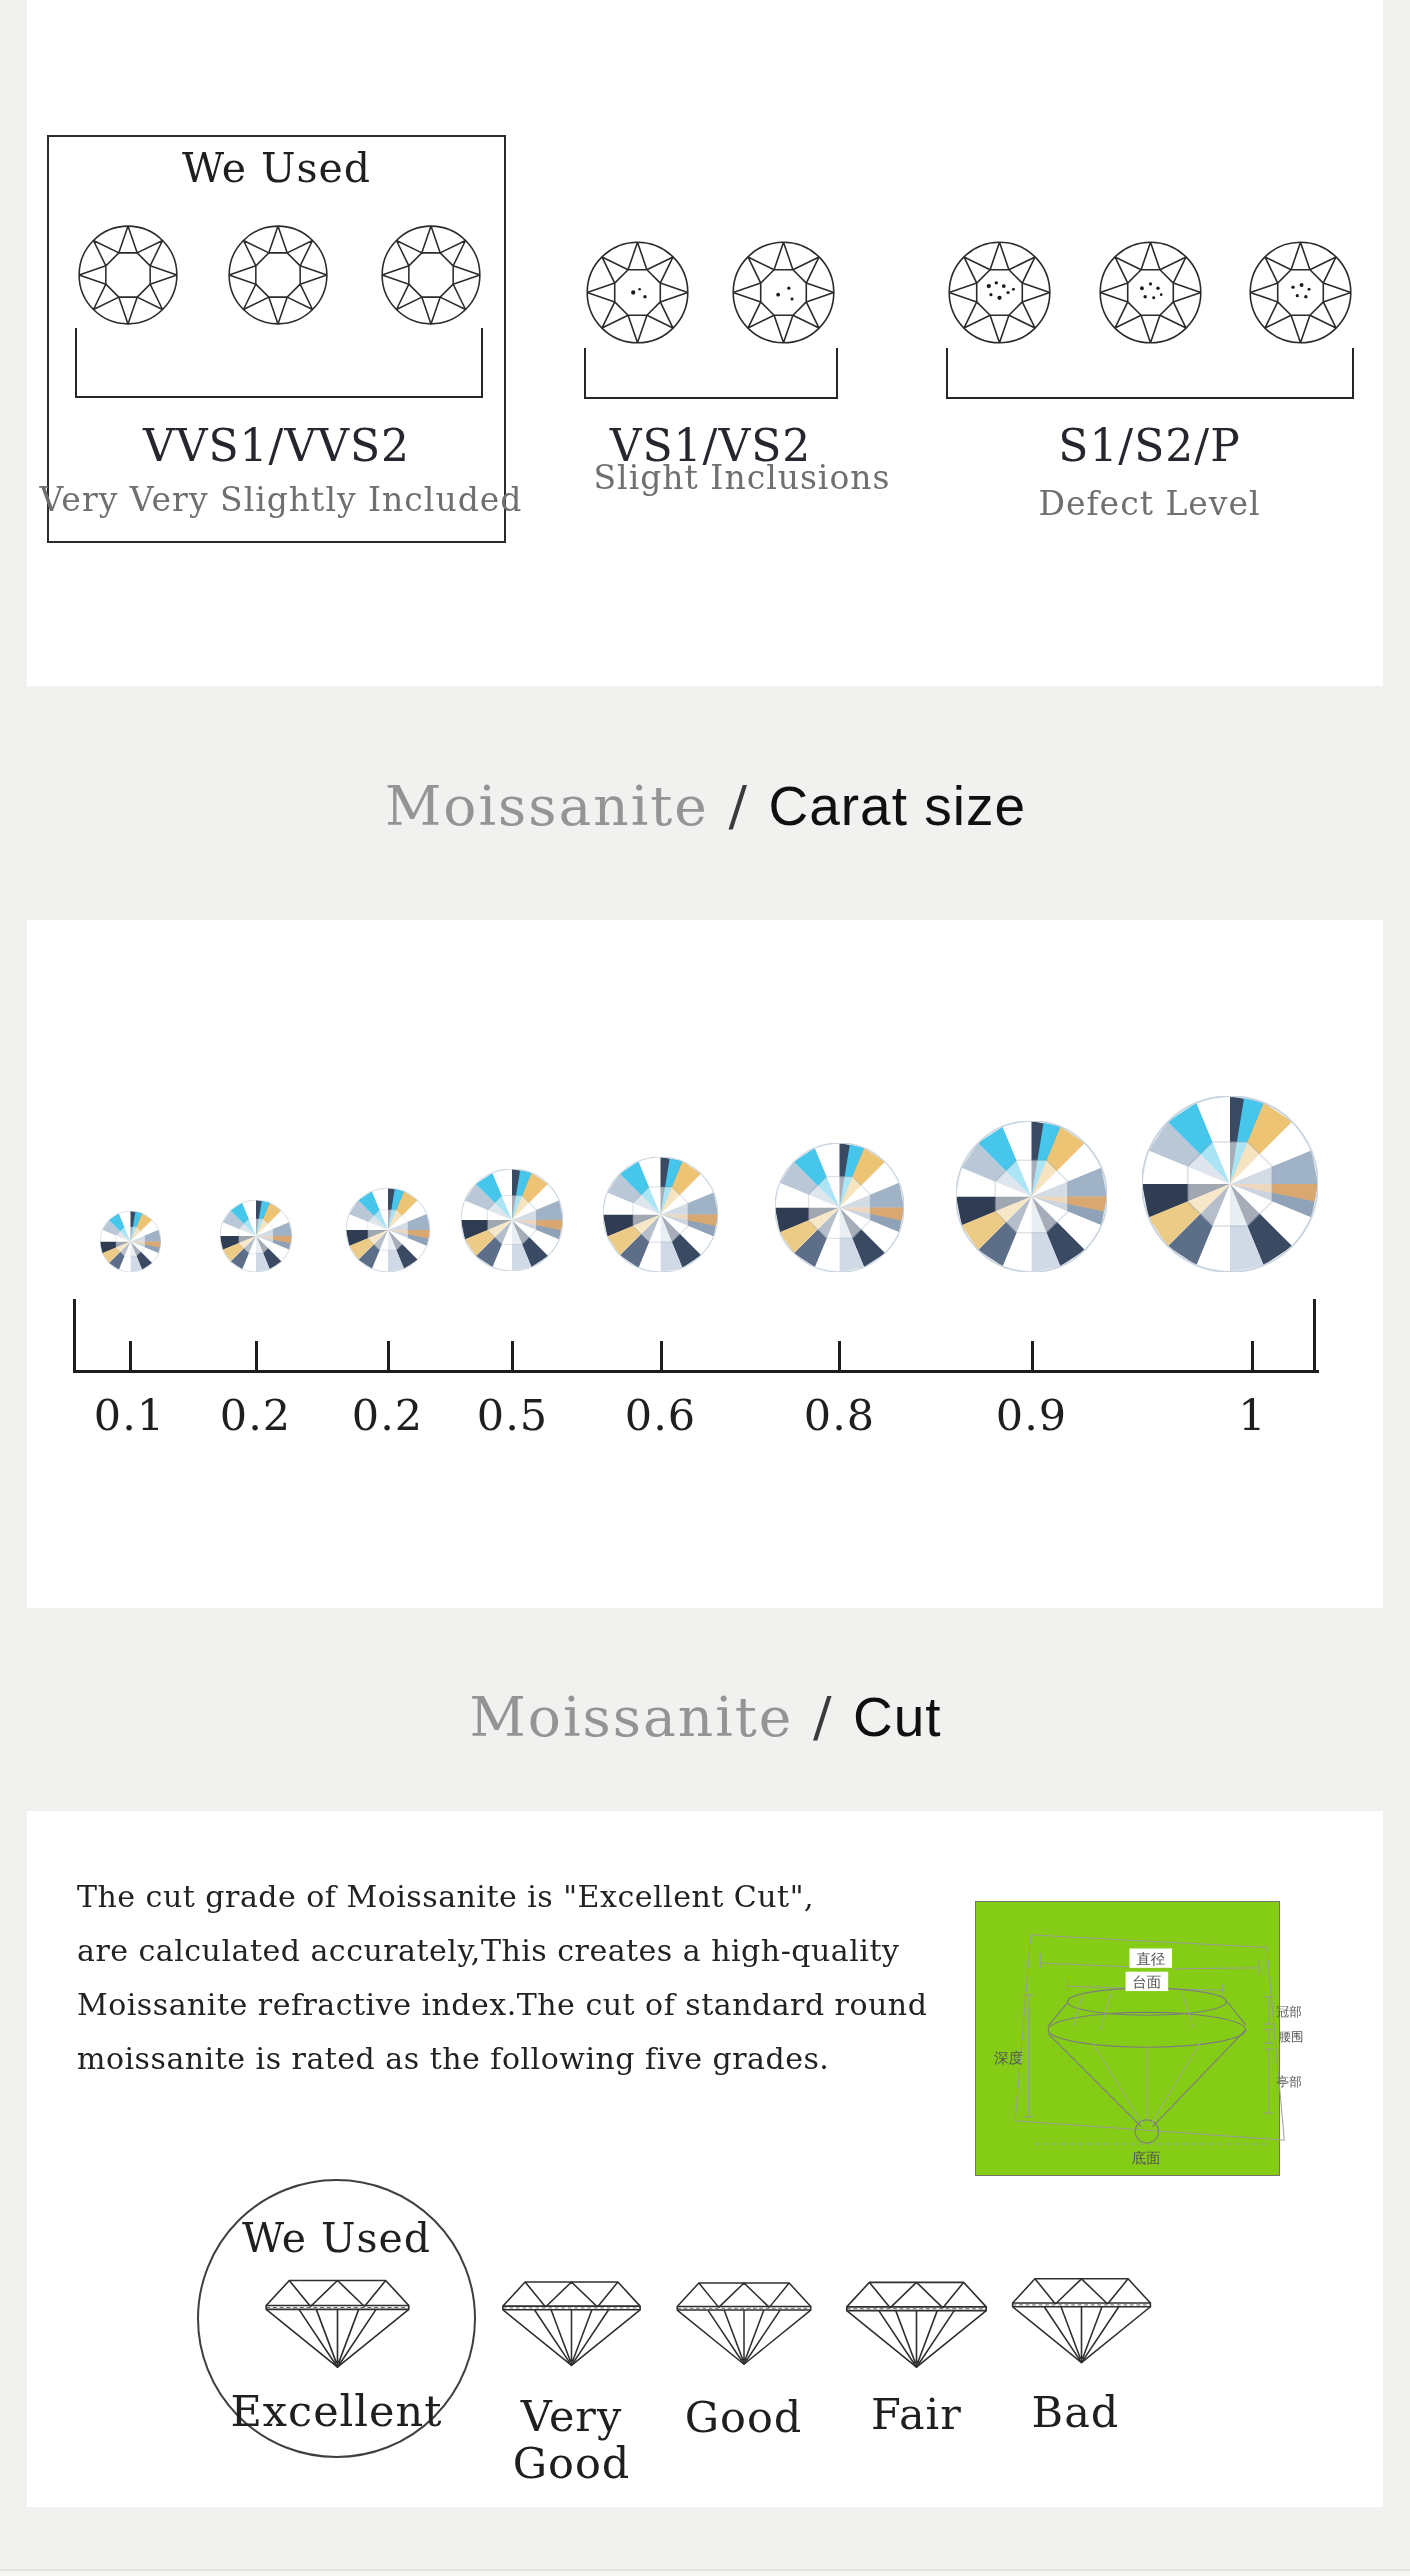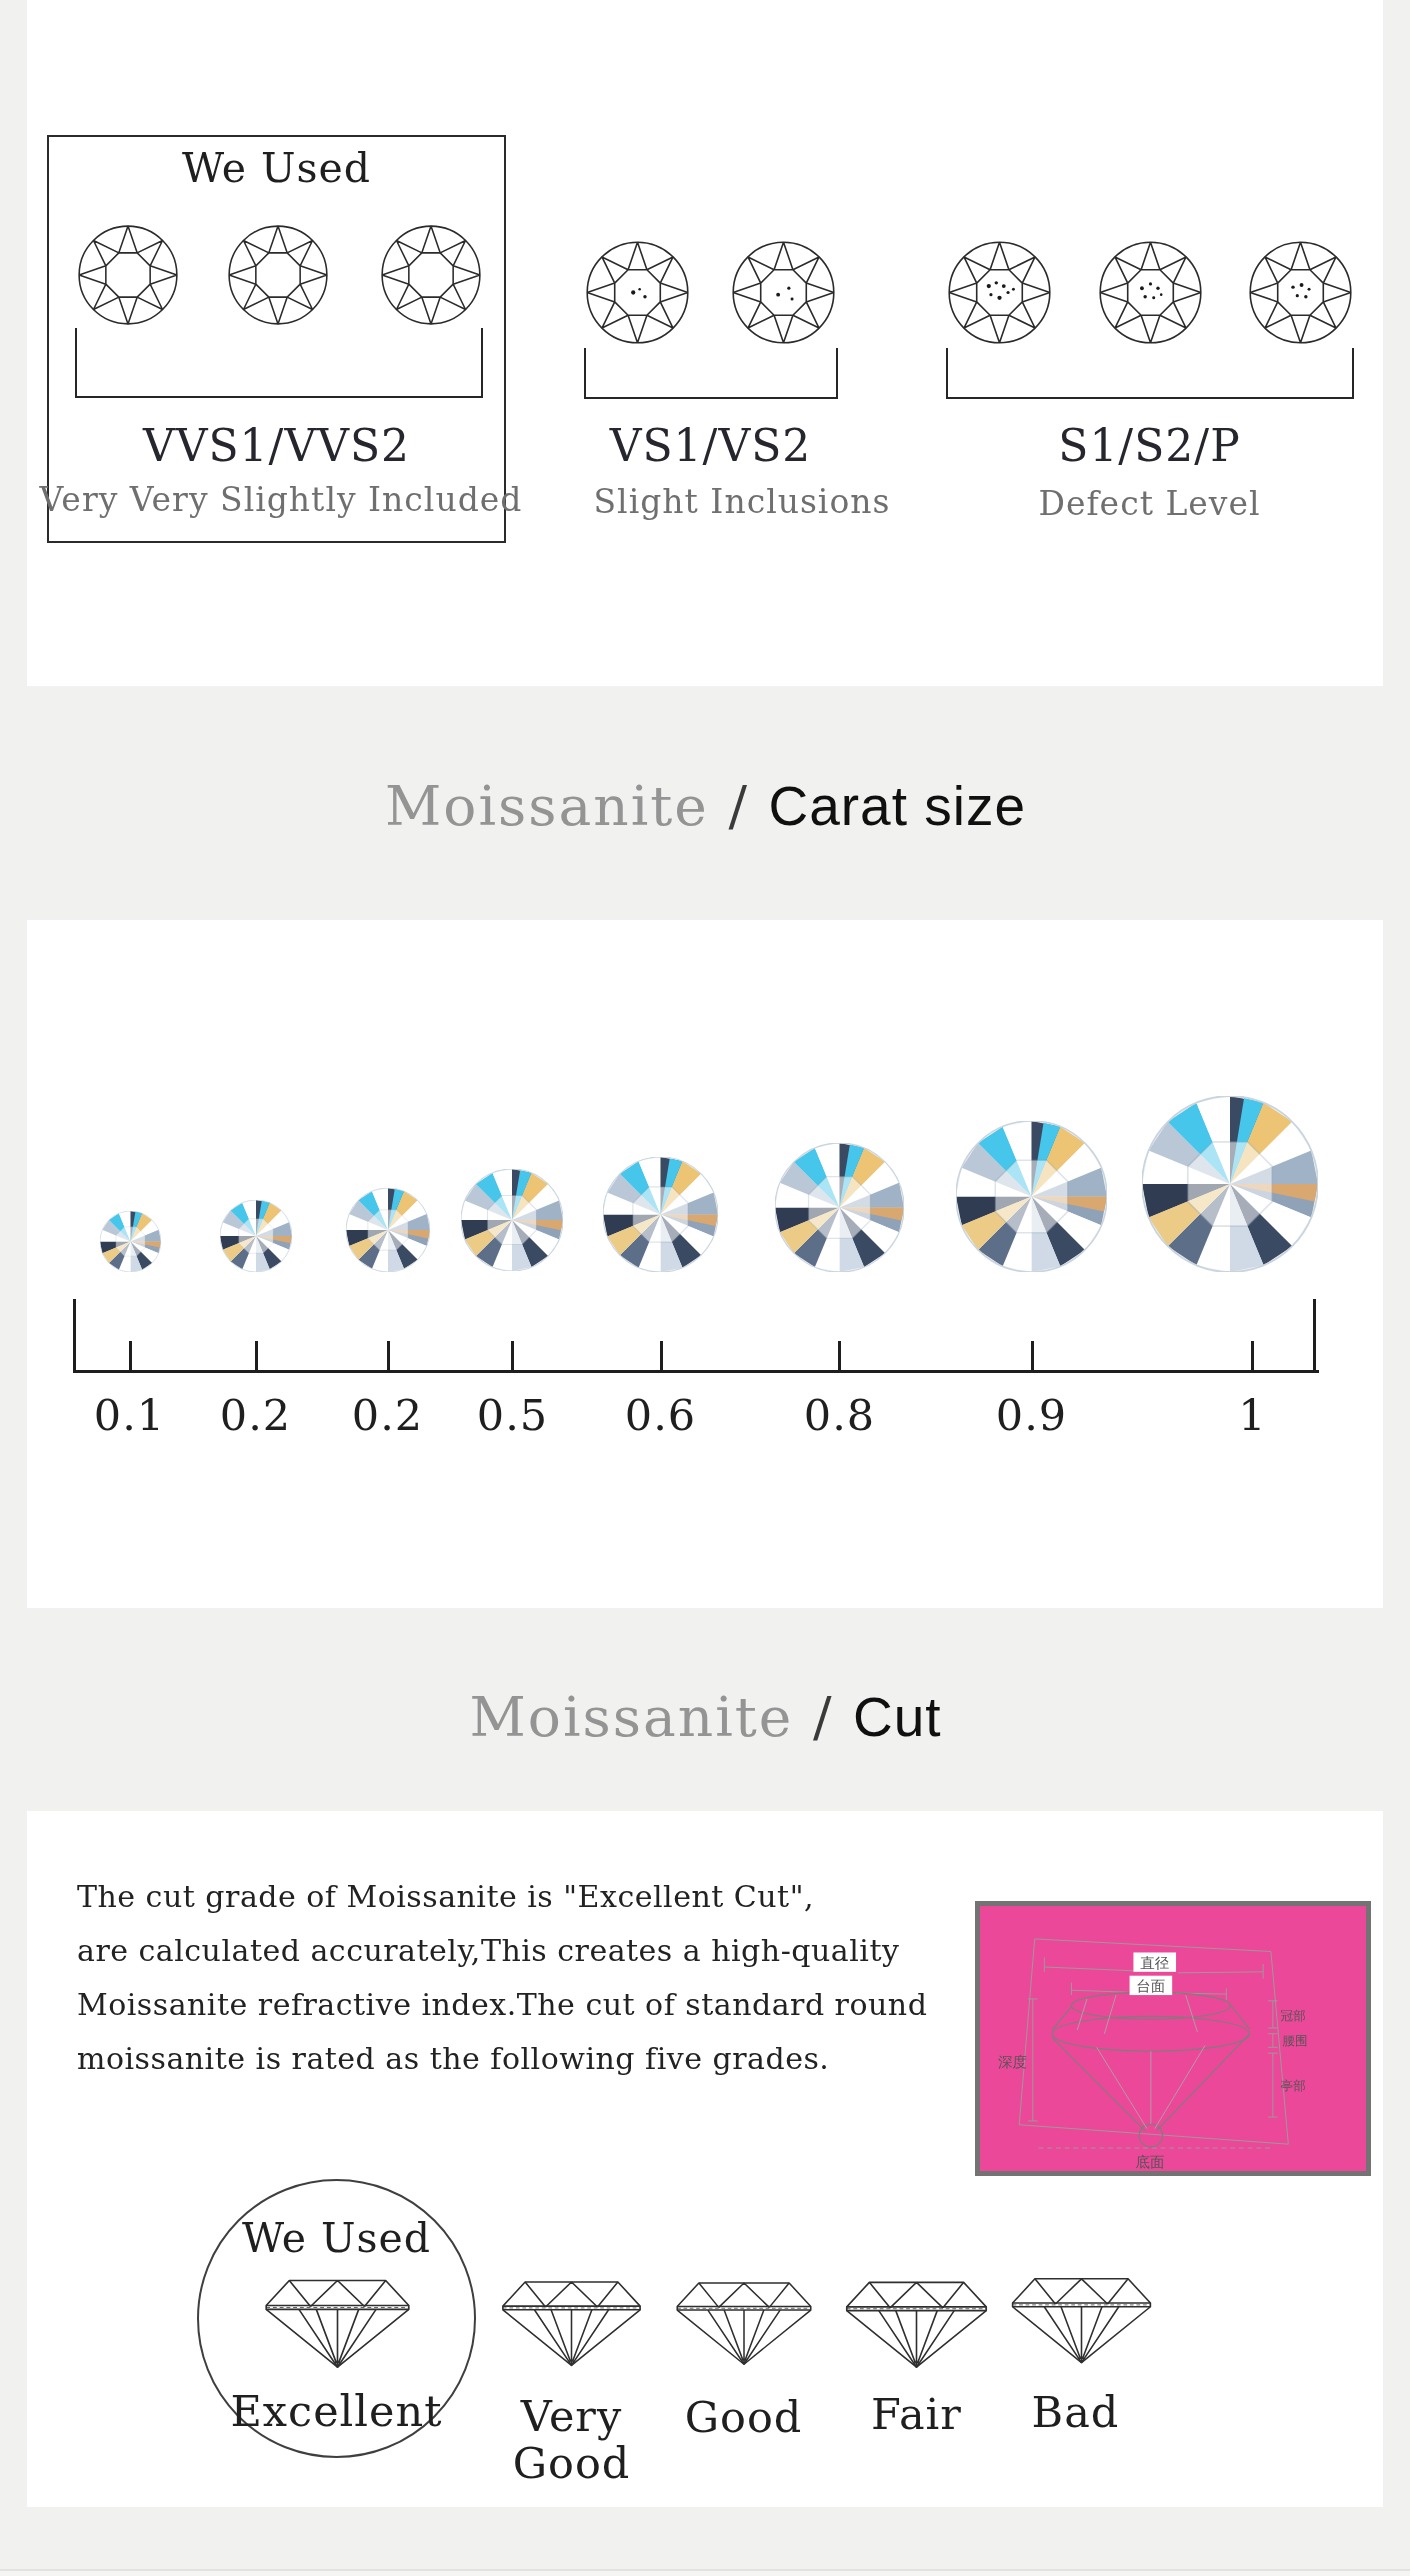--- a/index.html
+++ b/index.html
@@ -27,22 +27,22 @@
   .section-title{font-size:55px;letter-spacing:2px;line-height:1.1;}
   .section-title .t-gray{color:#949494;}
   .section-title .t-sep{color:#3a3a3a;}
   .section-title .t-dark{font-family:"Liberation Sans",sans-serif;font-weight:500;color:#101010;letter-spacing:1px;}
   .ruler-base{position:absolute;background:#1e1e1e;height:2.9px;}
   .ruler-end{position:absolute;background:#1e1e1e;width:2.9px;}
   .ruler-tick{position:absolute;background:#1e1e1e;width:2.9px;}
   .carat-num{position:absolute;font-size:43px;letter-spacing:1px;color:#1f1f1f;text-align:center;line-height:1;}
   .para-line{font-size:30px;line-height:54px;letter-spacing:0.5px;color:#222;white-space:nowrap;}
   .diagram-box{
-    position:absolute;left:975px;top:1901px;width:396px;height:275px;
-    border:5px solid #737373;box-sizing:border-box;background:#ec4899;
+    position:absolute;left:975px;top:1901px;width:305px;height:275px;
+    border:1px solid #737373;box-sizing:border-box;background:#84cc16;
   }
   .excellent-circle{
     position:absolute;left:197px;top:2179px;width:279px;height:279px;
     border:2px solid #3f3f3f;border-radius:50%;box-sizing:border-box;
   }
   .cut-grade-label{position:absolute;font-size:43px;letter-spacing:1px;color:#1f1f1f;text-align:center;line-height:1.1;}
   .we-used-text{font-size:41px;letter-spacing:1px;color:#1f1f1f;line-height:1.1;}
   .divider{position:absolute;left:0;top:2569px;width:1411px;height:2px;background:#e2e2e0;}
   .below-divider{position:absolute;left:0;top:2571px;width:1411px;height:4.9px;background:#f5f5f3;}
   svg{display:block;}
@@ -126,21 +126,21 @@
   <svg class="abs" style="left:730px;top:239px;" width="107" height="107" viewBox="0 0 100 100">
     <use href="#gemtop"></use>
     <g fill="#1a1a1a">
         <circle cx="45" cy="52" r="1.8"></circle>
         <circle cx="55" cy="46" r="1.5"></circle>
         <circle cx="58" cy="56" r="1.4"></circle>
       </g>
   </svg>
   <div class="bracket" style="left:584px;top:348px;width:254px;height:51px;"></div>
   <div class="abs ctr grade-label" style="left:564px;top:422px;width:293px;">VS1/VS2</div>
-  <div class="abs ctr grade-sub" style="left:515px;top:484px;width:390px;padding-left:32px;">Slight Inclusions</div>
+  <div class="abs ctr grade-sub" style="left:515px;top:460px;width:390px;padding-left:32px;">Slight Inclusions</div>
 
   <svg class="abs" style="left:946px;top:239px;" width="107" height="107" viewBox="0 0 100 100">
     <use href="#gemtop"></use>
     <g fill="#1a1a1a">
         <circle cx="40" cy="44" r="2"></circle>
         <circle cx="47" cy="41" r="1.6"></circle>
         <circle cx="54" cy="44" r="1.8"></circle>
         <circle cx="42" cy="52" r="1.5"></circle>
         <circle cx="50" cy="55" r="2"></circle>
         <circle cx="58" cy="50" r="1.5"></circle>

